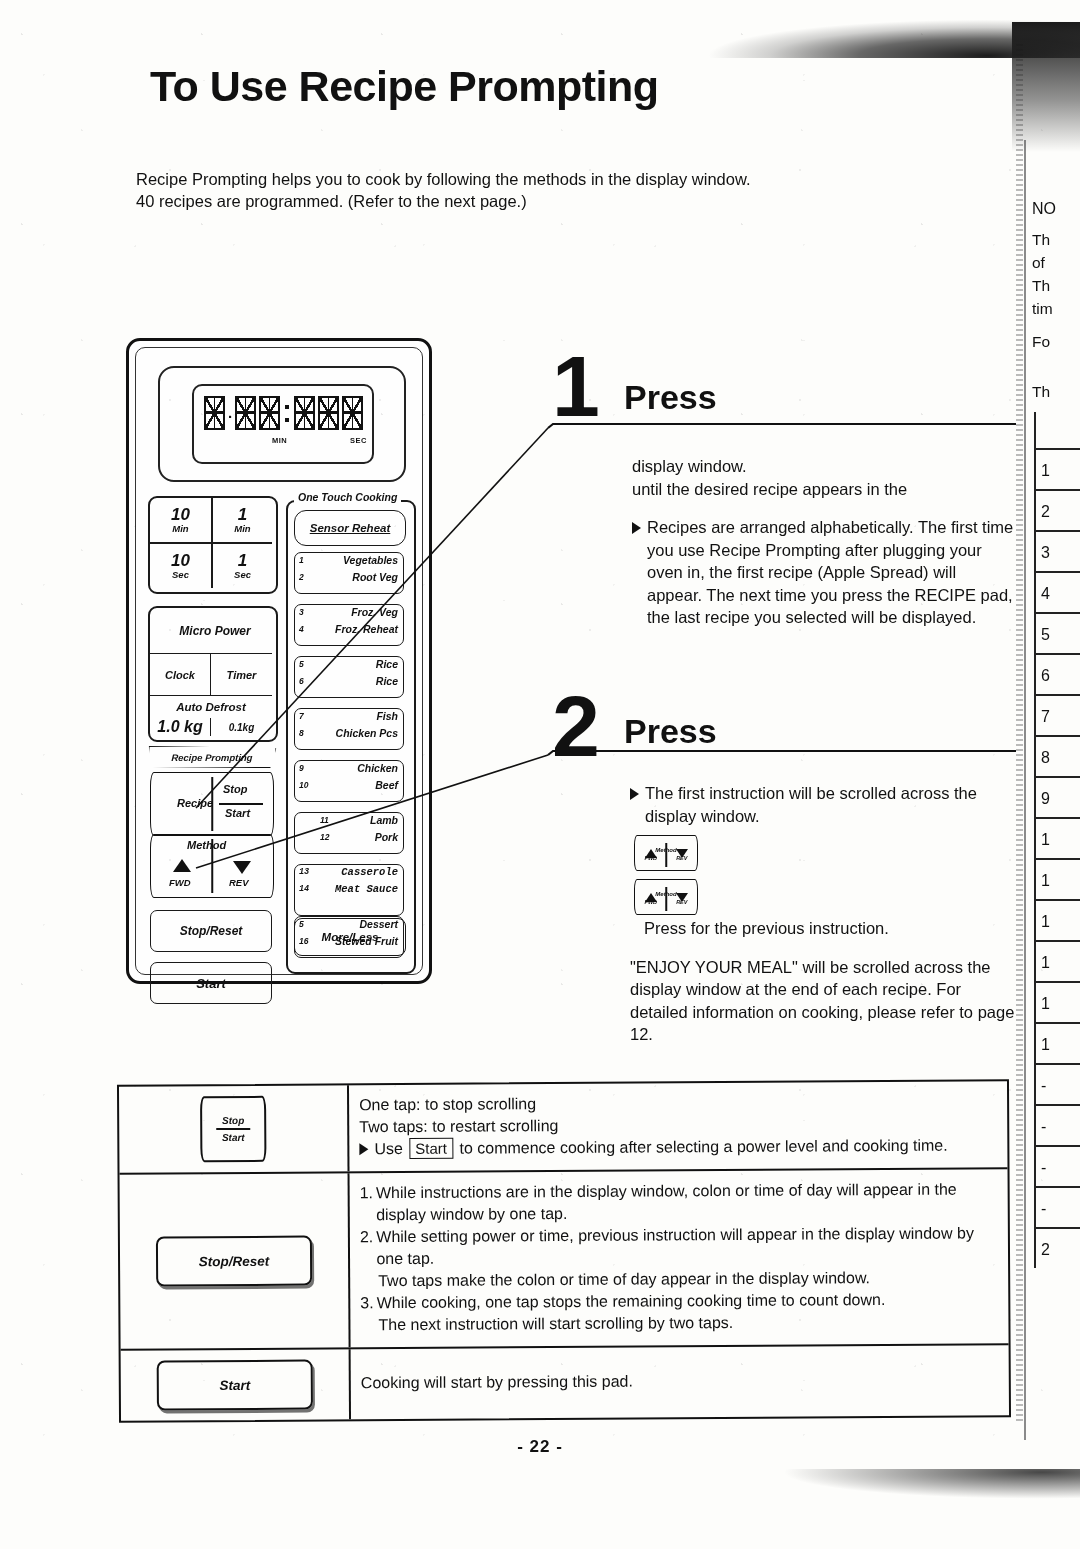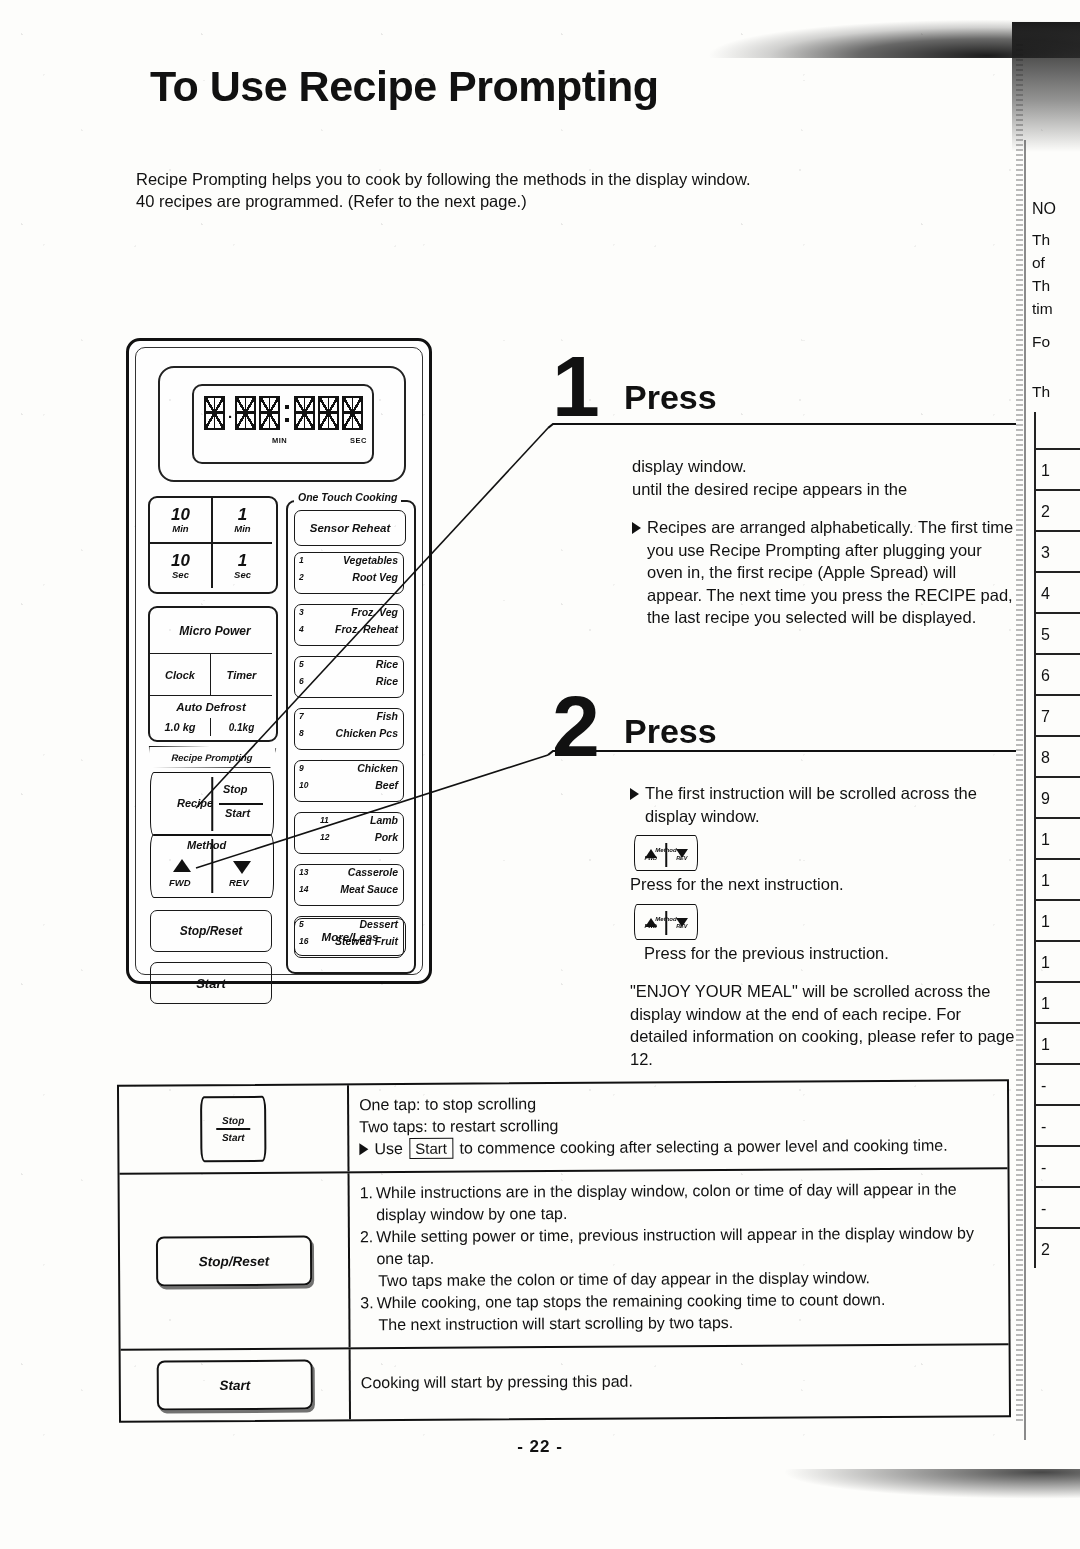--- a/index.html
+++ b/index.html
@@ -132,23 +132,23 @@
   .otc-num {
     position: absolute; left: 4px; top: 2px;
     font-size: 8.5px; font-style: italic; font-weight: bold;
   }
   .otc-lab {
     position: absolute; right: 5px; top: 1px;
     font-size: 10.5px; font-style: italic; font-weight: bold; white-space: nowrap;
   }
   .sensor-pad {
     position: absolute; left: 8px; top: 10px; width: 110px; height: 34px;
-    border: 1.5px solid #1a1a1a; border-radius: 7px;
+    border: 1.5px solid #1a1a1a; border-radius: 12px;
     display: flex; align-items: center; justify-content: center;
-    font-size: 11.5px; font-style: italic; font-weight: bold;
+    font-size: 11.5px; font-style: italic; font-weight: bold; text-decoration: underline;
   }
   .moreless-pad {
     position: absolute; left: 8px; top: 418px; width: 110px; height: 36px;
     border: 1.5px solid #1a1a1a; border-radius: 8px;
     display: flex; align-items: center; justify-content: center;
     font-size: 11.5px; font-style: italic; font-weight: bold;
   }
 
   .banner {
     position: absolute; left: 12px; top: 398px; width: 126px; height: 20px;
@@ -332,21 +332,21 @@
             <span class="sub">Sec</span>
           </div>
         </div>
       </div>
 
       <div class="grp" style="left:12px; top:258px; width:126px; height:132px;">
         <div class="pad" style="left:0; top:0; width:122px; height:46px; border:none; border-bottom:1.5px solid #1a1a1a; font-size:12px;padding-left:8px;">Micro Power</div>
         <div class="pad" style="left:0; top:46px; width:61px; height:42px; border:none; border-right:1.5px solid #1a1a1a; border-bottom:1.5px solid #1a1a1a;">Clock</div>
         <div class="pad" style="left:61px; top:46px; width:61px; height:42px; border:none; border-bottom:1.5px solid #1a1a1a;">Timer</div>
         <div class="pad" style="left:0; top:88px; width:122px; height:22px; border:none; font-size:11.5px;">Auto Defrost</div>
-        <div class="pad" style="left:0; top:110px; width:61px; height:18px; border:none; border-right:1.5px solid #1a1a1a; font-size:11px;">1.0 kg</div>
+        <div class="pad" style="left:0; top:110px; width:61px; height:18px; border:none; border-right:1.5px solid #1a1a1a; font-size:16px;">1.0 kg</div>
         <div class="pad" style="left:61px; top:110px; width:61px; height:18px; border:none; font-size:10px;">0.1kg</div>
       </div>
 
       <div class="banner">Recipe Prompting</div>
 
       <div class="bookpad" style="left:14px; top:424px; width:122px; height:62px;">
         <span class="bp-label" style="left:26px; top:24px;">Recipe</span>
         <span class="bp-label" style="left:72px; top:10px;">Stop</span>
         <span style="position:absolute; left:68px; top:30px; width:44px; height:1.6px; background:#111;"></span>
         <span class="bp-label" style="left:74px; top:34px;">Start</span>
@@ -421,21 +421,21 @@
             <div class="otc-pad" style="top: 312px; height: 42px; padding-left: 21px;">
               <div class="otc-row">
                 <span class="otc-num">11</span>
                 <span class="otc-lab">Lamb</span>
               </div>
               <div class="otc-row">
                 <span class="otc-num">12</span>
                 <span class="otc-lab">Pork</span>
               </div>
             </div>
-            <div class="otc-pad" style="top: 364px; height: 42px;">
+            <div class="otc-pad" style="top: 364px; height: 52px; font-family: Liberation Mono, monospace;">
               <div class="otc-row">
                 <span class="otc-num">13</span>
                 <span class="otc-lab">Casserole</span>
               </div>
               <div class="otc-row">
                 <span class="otc-num">14</span>
                 <span class="otc-lab">Meat Sauce</span>
               </div>
             </div>
             <div class="otc-pad" style="top: 416px; height: 42px;">
@@ -485,21 +485,20 @@
       <span class="mp-title">Method</span>
       <span class="mp-arrows">
         <span class="tri-s up"></span>
         <span class="tri-s down"></span>
       </span>
       <span class="mp-sub">
         <span>FWD</span>
         <span>REV</span>
       </span>
     </div>
-    <div style="margin-left:0;">Press for the next instruction.</div>
 
     <div class="minipad">
       <span class="mp-title">Method</span>
       <span class="mp-arrows">
         <span class="tri-s up"></span>
         <span class="tri-s down"></span>
       </span>
       <span class="mp-sub">
         <span>FWD</span>
         <span>REV</span>

